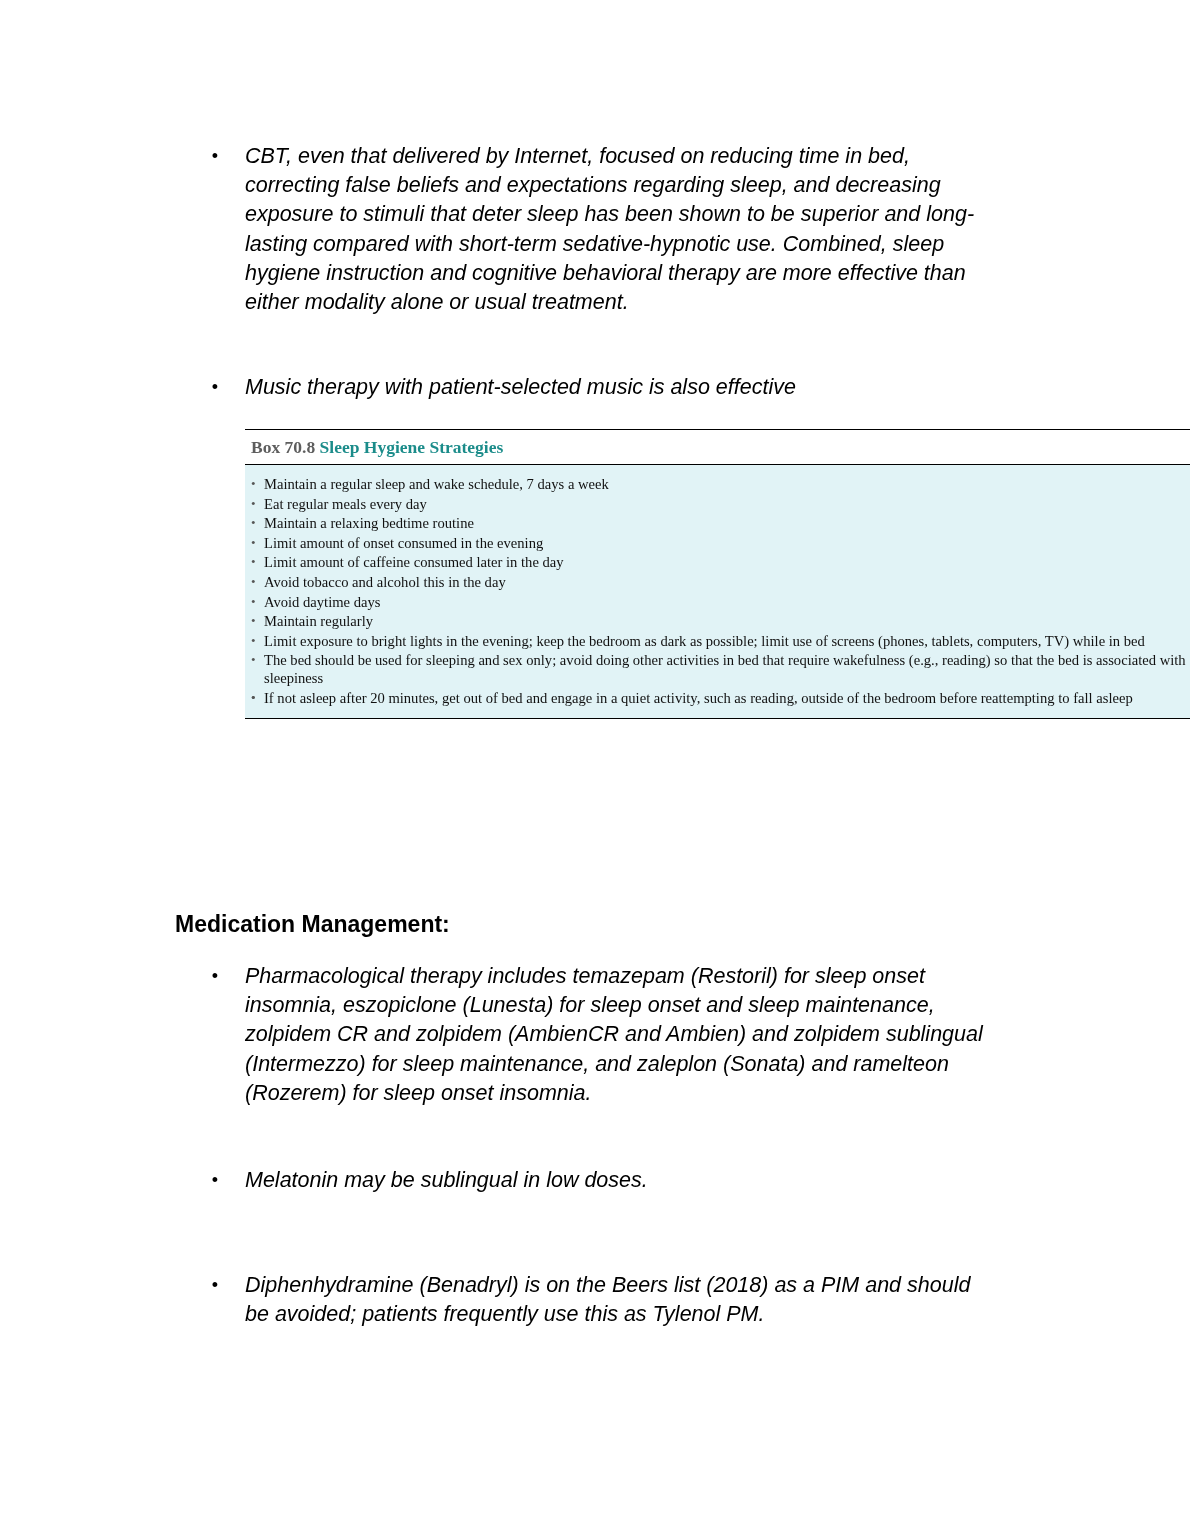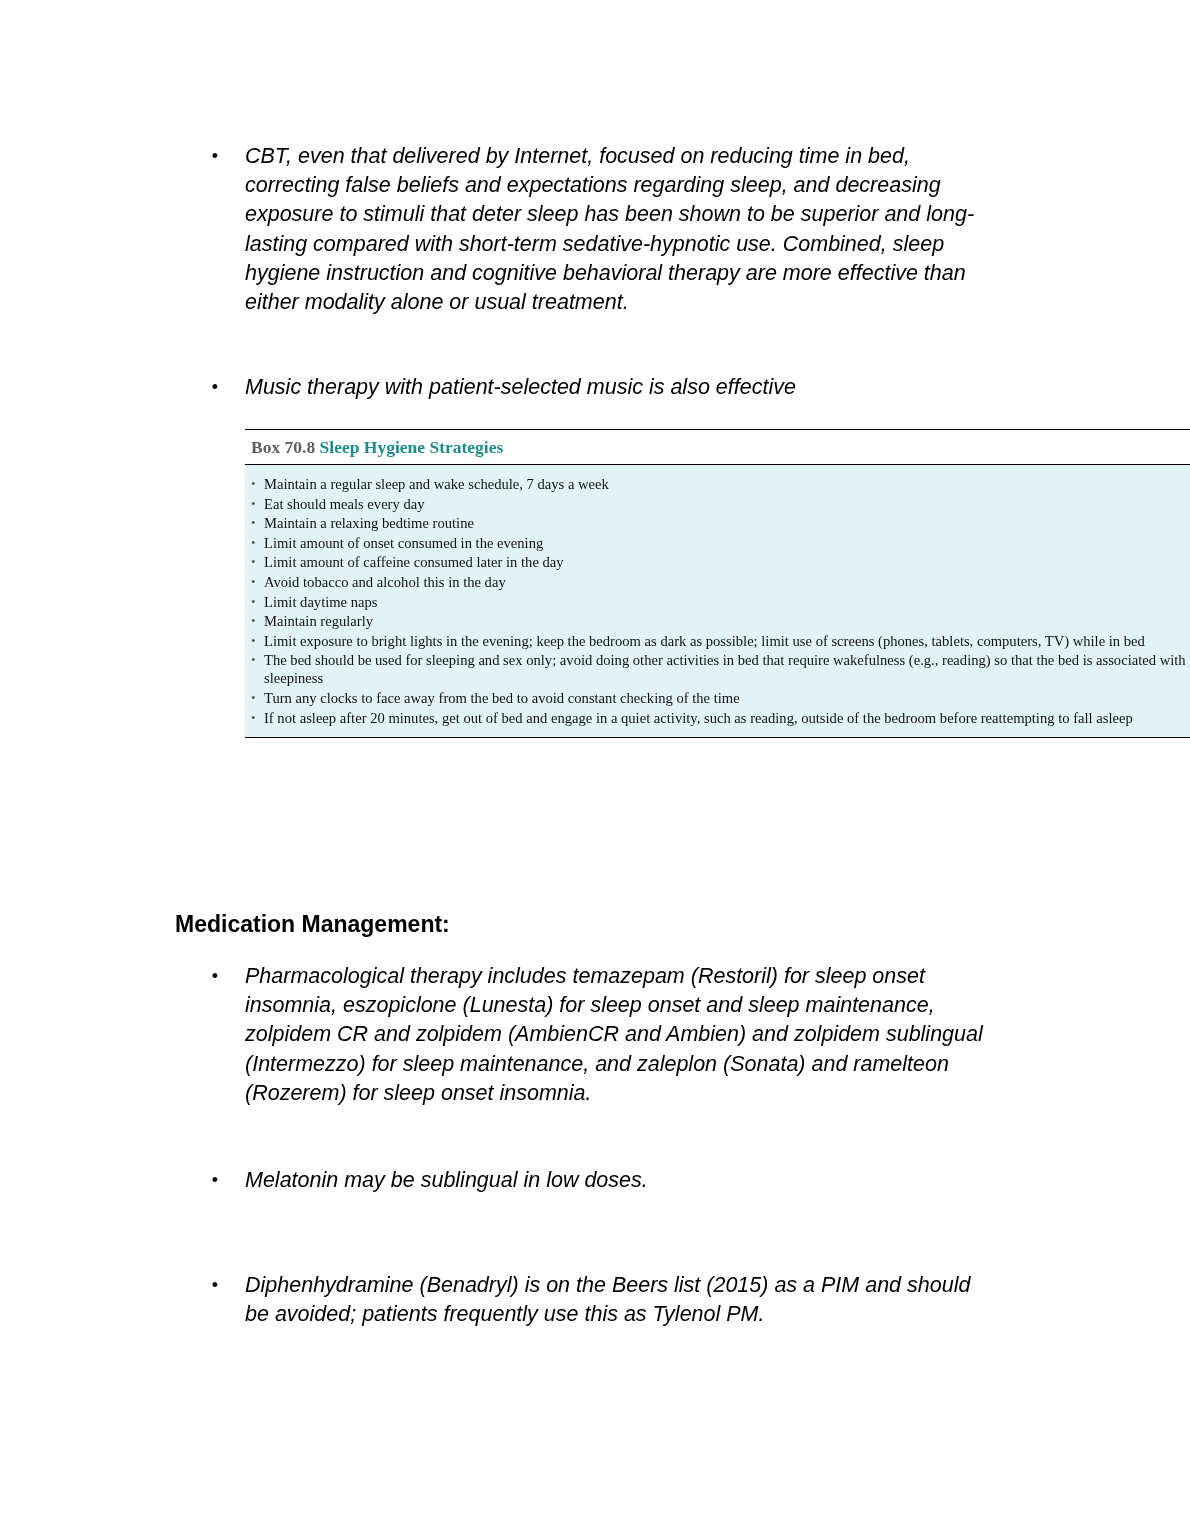--- a/index.html
+++ b/index.html
@@ -112,45 +112,45 @@
   </div>
 
   <div class="box">
     <div class="box-header">
       <span class="box-number">Box 70.8</span>
       <span class="box-title">Sleep Hygiene Strategies</span>
     </div>
     <div class="box-body">
       <ul class="box-list" id="box-list">
           <li><span class="b">•</span><span>Maintain a regular sleep and wake schedule, 7 days a week</span></li>
-          <li><span class="b">•</span><span>Eat should meals every day</span></li>
+          <li><span class="b">•</span><span>Eat regular meals every day</span></li>
           <li><span class="b">•</span><span>Maintain a relaxing bedtime routine</span></li>
           <li><span class="b">•</span><span>Limit amount of onset consumed in the evening</span></li>
           <li><span class="b">•</span><span>Limit amount of caffeine consumed later in the day</span></li>
           <li><span class="b">•</span><span>Avoid tobacco and alcohol this in the day</span></li>
-          <li><span class="b">•</span><span>Limit daytime naps</span></li>
+          <li><span class="b">•</span><span>Avoid daytime days</span></li>
           <li><span class="b">•</span><span>Maintain regularly</span></li>
           <li><span class="b">•</span><span>Limit exposure to bright lights in the evening; keep the bedroom as dark as possible; limit use of screens (phones, tablets, computers, TV) while in bed</span></li>
           <li><span class="b">•</span><span>The bed should be used for sleeping and sex only; avoid doing other activities in bed that require wakefulness (e.g., reading) so that the bed is associated with sleepiness</span></li>
-          <li><span class="b">•</span><span>Turn any clocks to face away from the bed to avoid constant checking of the time</span></li>
+          <li><span class="b">•</span></li>
           <li><span class="b">•</span><span>If not asleep after 20 minutes, get out of bed and engage in a quiet activity, such as reading, outside of the bedroom before reattempting to fall asleep</span></li>
         </ul>
     </div>
   </div>
 
   <h2 class="section-heading">Medication Management:</h2>
 
   <div class="bullet-item" id="pharm-item">
     <span class="dot">•</span>
     <span class="text">Pharmacological therapy includes temazepam (Restoril) for sleep onset insomnia, eszopiclone (Lunesta) for sleep onset and sleep maintenance, zolpidem CR and zolpidem (AmbienCR and Ambien) and zolpidem sublingual (Intermezzo) for sleep maintenance, and zaleplon (Sonata) and ramelteon (Rozerem) for sleep onset insomnia.</span>
   </div>
 
   <div class="bullet-item" id="melatonin-item">
     <span class="dot">•</span>
     <span class="text">Melatonin may be sublingual in low doses.</span>
   </div>
 
   <div class="bullet-item" id="diphen-item">
     <span class="dot">•</span>
-    <span class="text">Diphenhydramine (Benadryl) is on the Beers list (2015) as a PIM and should be avoided; patients frequently use this as Tylenol PM.</span>
+    <span class="text">Diphenhydramine (Benadryl) is on the Beers list (2018) as a PIM and should be avoided; patients frequently use this as Tylenol PM.</span>
   </div>
 
 </div>
 
 </body></html>

